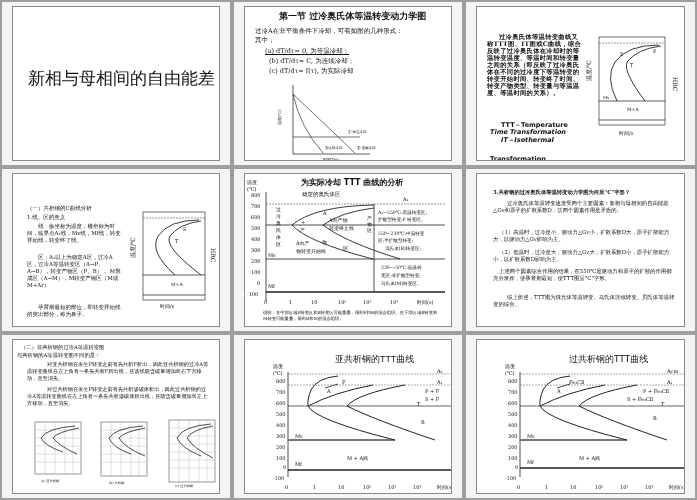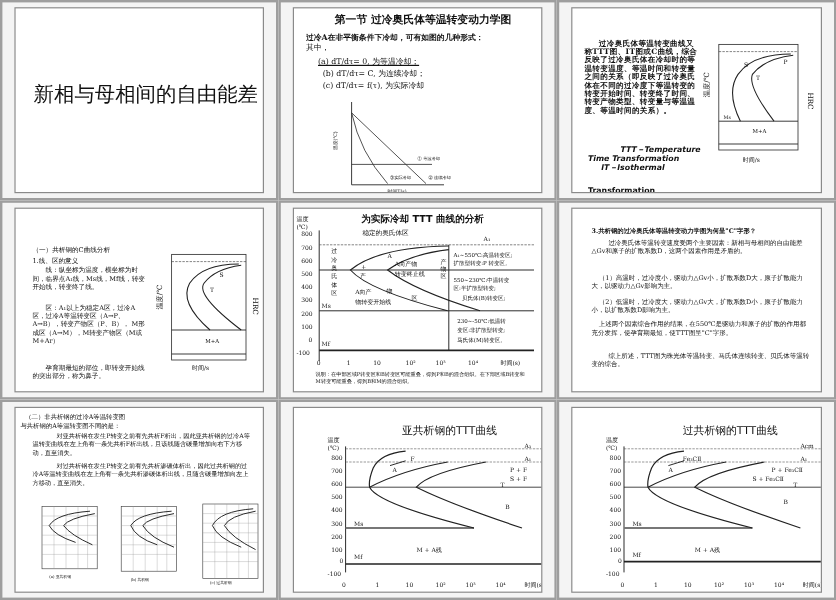--- a/index.html
+++ b/index.html
@@ -23,21 +23,21 @@
 
   <div class="cell">
     <div class="slide">
       <div class="t" style="left:15px;top:60px;font-size:17px;font-family:'DejaVu Sans',sans-serif;">新相与母相间的自由能差</div>
     </div>
   </div>
 
   <div class="cell">
     <div class="slide">
       <div class="t bold" style="left:34px;top:3px;font-size:9px;">第一节 过冷奥氏体等温转变动力学图</div>
-      <div class="t" style="left:10px;top:20px;font-size:6.5px;font-weight:bold;">过冷A在非平衡条件下冷却，可有如图的几种形式：</div>
+      <div class="t" style="left:10px;top:20px;font-size:6.5px;">过冷A在非平衡条件下冷却，可有如图的几种形式：</div>
       <div class="t" style="left:10px;top:29px;font-size:6.5px;">其中，</div>
       <div class="t" style="left:20px;top:40px;font-size:6.5px;text-decoration:underline;">(a)  dT/dτ= 0, 为等温冷却；</div>
       <div class="t" style="left:24px;top:50px;font-size:6.5px;">(b)  dT/dτ= C, 为连续冷却；</div>
       <div class="t" style="left:24px;top:60px;font-size:6.5px;">(c)  dT/dτ= f(τ), 为实际冷却</div>
       <svg width="212" height="160" style="left:0;top:0">
         <line x1="48" y1="78" x2="48" y2="147" stroke="#333" stroke-width="0.8"></line>
         <line x1="48" y1="147" x2="125" y2="147" stroke="#333" stroke-width="0.8"></line>
         <line x1="48" y1="130" x2="115" y2="130" stroke="#333" stroke-width="0.7"></line>
         <line x1="48" y1="87" x2="110" y2="146" stroke="#333" stroke-width="0.7"></line>
         <path d="M48,87 Q55,120 78,146" fill="none" stroke="#333" stroke-width="0.7"></path>
@@ -46,21 +46,21 @@
         <text x="103" y="126" font-size="3.5" fill="#555">① 等温冷却</text>
         <text x="80" y="142" font-size="3.5" fill="#555">③实际冷却</text>
         <text x="112" y="142" font-size="3.5" fill="#555">② 连续冷却</text>
       </svg>
     </div>
   </div>
 
   <div class="cell">
     <div class="slide">
       <div class="para bold" style="left:10px;top:26px;width:95px;font-size:6.3px;line-height:1.12;text-indent:12px;letter-spacing:0.3px;">过冷奥氏体等温转变曲线又称TTT图、IT图或C曲线，综合反映了过冷奥氏体在冷却时的等温转变温度、等温时间和转变量之间的关系（即反映了过冷奥氏体在不同的过冷度下等温转变的转变开始时间、转变终了时间、转变产物类型、转变量与等温温度、等温时间的关系）。</div>
-      <div class="t sans bold" style="left:40px;top:114px;font-size:6.5px;font-style:italic;">TTT－Temperature</div>
+      <div class="t sans bold" style="left:24px;top:114px;font-size:6.5px;">TTT－Temperature</div>
       <div class="t sans bold" style="left:13px;top:121px;font-size:6.5px;font-style:italic;">Time Transformation</div>
       <div class="t sans bold" style="left:24px;top:129px;font-size:6.5px;font-style:italic;">IT－Isothermal</div>
       <div class="t sans bold" style="left:13px;top:148px;font-size:6.5px;">Transformation</div>
       <svg width="212" height="160" style="left:0;top:0">
         <rect x="122" y="30" width="66" height="88" fill="none" stroke="#333" stroke-width="0.7"></rect>
         <line x1="122" y1="36" x2="188" y2="36" stroke="#333" stroke-width="0.5" stroke-dasharray="2,1"></line>
         <line x1="122" y1="94" x2="188" y2="94" stroke="#333" stroke-width="0.8"></line>
         <line x1="122" y1="113" x2="188" y2="113" stroke="#333" stroke-width="0.8"></line>
         <path d="M182,38 Q150,38 138,55 Q128,70 140,94" fill="none" stroke="#222" stroke-width="0.9"></path>
         <path d="M184,39 Q160,42 150,55 Q146,65 168,94" fill="none" stroke="#222" stroke-width="0.9"></path>
@@ -209,21 +209,21 @@
           <path d="M198,84 Q170,86 164,98 Q168,108 188,116" fill="none" stroke="#222" stroke-width="0.8"></path>
           <path d="M200,86 Q178,90 174,98 Q180,108 200,118" fill="none" stroke="#222" stroke-width="0.8"></path>
           <text x="162" y="147" font-size="3.2">(c) 过共析钢</text>
         </g>
       </svg>
     </div>
   </div>
 
   <div class="cell">
     <div class="slide">
-      <div class="t sans" style="left:90px;top:13px;font-size:9px;">亚共析钢的TTT曲线</div>
+      <div class="t sans" style="left:90px;top:13px;font-size:9px;font-family:Liberation Mono, monospace;">亚共析钢的TTT曲线</div>
       <svg width="212" height="160" style="left:0;top:0">
         <line x1="43" y1="32" x2="43" y2="137" stroke="#222" stroke-width="0.8"></line>
         <line x1="43" y1="130" x2="212" y2="130" stroke="#222" stroke-width="1.3"></line>
         <line x1="43" y1="34" x2="212" y2="34" stroke="#555" stroke-width="0.5" stroke-dasharray="2,1"></line>
         <line x1="43" y1="45" x2="212" y2="45" stroke="#555" stroke-width="0.5" stroke-dasharray="2,1"></line>
         <line x1="43" y1="66" x2="212" y2="66" stroke="#222" stroke-width="0.7"></line>
         <line x1="43" y1="100" x2="150" y2="100" stroke="#777" stroke-width="1.8"></line>
         <path d="M93,36 Q72,38 66,50 Q62,60 63,66 Q70,80 150,100" fill="none" stroke="#222" stroke-width="1"></path>
         <path d="M128,45 Q90,52 63,66" fill="none" stroke="#222" stroke-width="1"></path>
         <path d="M160,45 Q112,54 102,66 Q130,80 190,100" fill="none" stroke="#222" stroke-width="1"></path>

